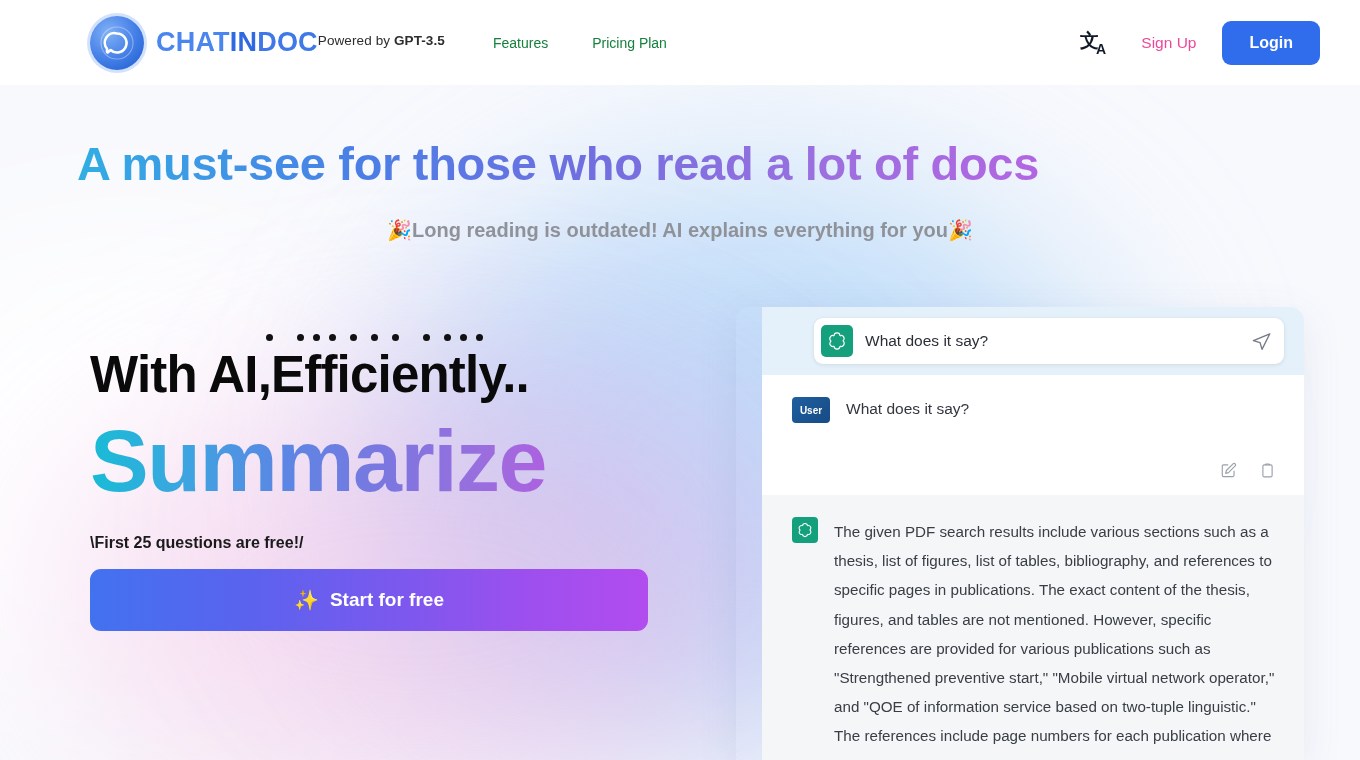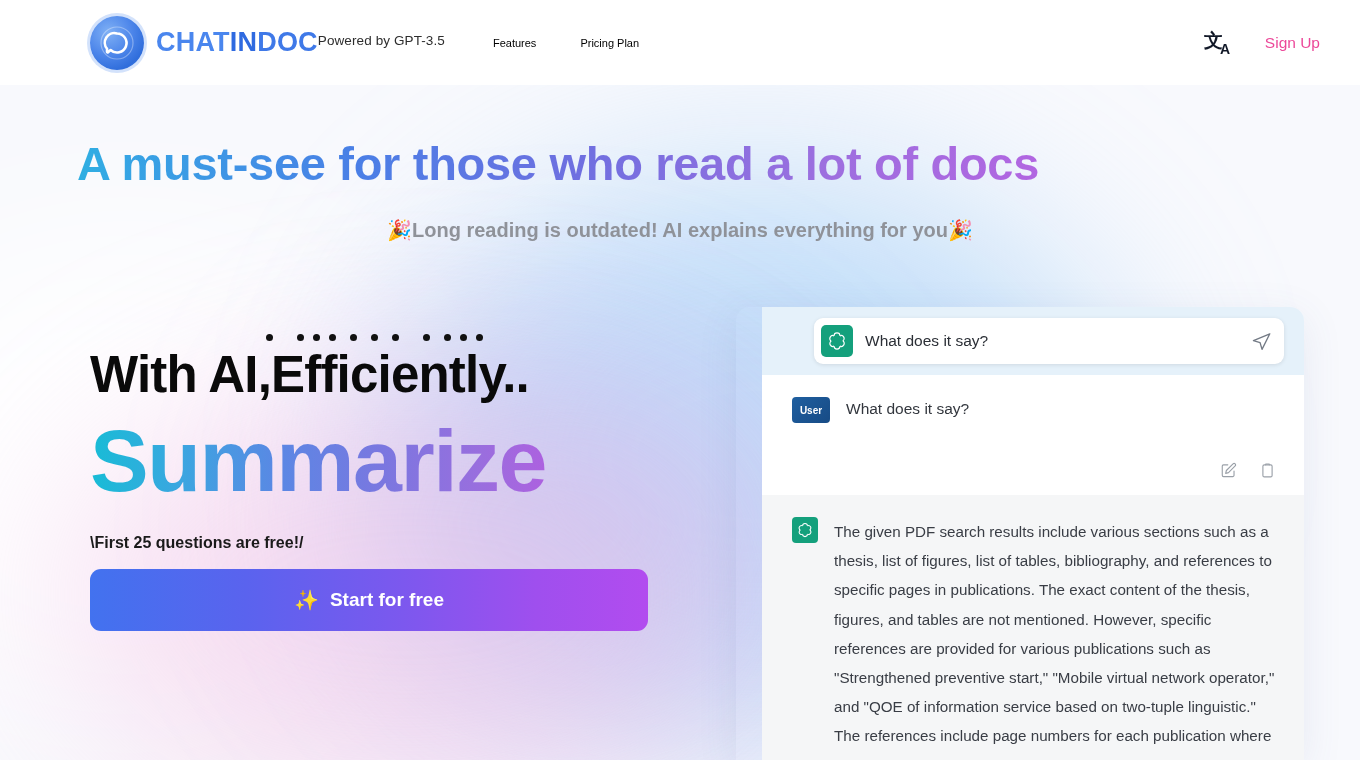--- a/index.html
+++ b/index.html
@@ -60,31 +60,31 @@
   .brand-name .c2 { color: #2f6ae0; }
   .brand-name .c3 { color: #3f79e8; }
 
   .brand-sub {
     margin-top: 5px;
     font-size: 13.5px;
     color: #2d2d2d;
     letter-spacing: .1px;
     white-space: nowrap;
   }
-  .brand-sub b { font-weight: normal; }
+  .brand-sub b { font-weight: bold; }
 
   .nav-links {
     display: flex;
     align-items: center;
     gap: 44px;
     margin-left: 48px;
   }
   .nav-link {
-    font-size: 11px;
-    color: #000000;
+    font-size: 14px;
+    color: #15803d;
     text-decoration: none;
     white-space: nowrap;
     cursor: pointer;
   }
 
   .header-right {
     margin-left: auto;
     margin-right: 40px;
     display: flex;
     align-items: center;
@@ -386,20 +386,21 @@
   </div>
 
   <div class="header-right">
     <div class="lang-icon">
       <svg width="32" height="32" viewBox="0 0 32 32">
         <text x="1" y="20" font-family="'DejaVu Sans', sans-serif" font-size="19" font-weight="bold" fill="#111827">文</text>
         <text x="17" y="27" font-family="'Liberation Sans', sans-serif" font-size="14" font-weight="bold" fill="#111827">A</text>
       </svg>
     </div>
     <a class="signup-link">Sign Up</a>
+    <button class="login-btn">Login</button>
   </div>
 </div>
 
 <div class="hero">
   <div class="glow glow-white"></div>
   <div class="glow glow-blue"></div>
   <div class="glow glow-lav"></div>
   <div class="glow glow-pink"></div>
 </div>
 

